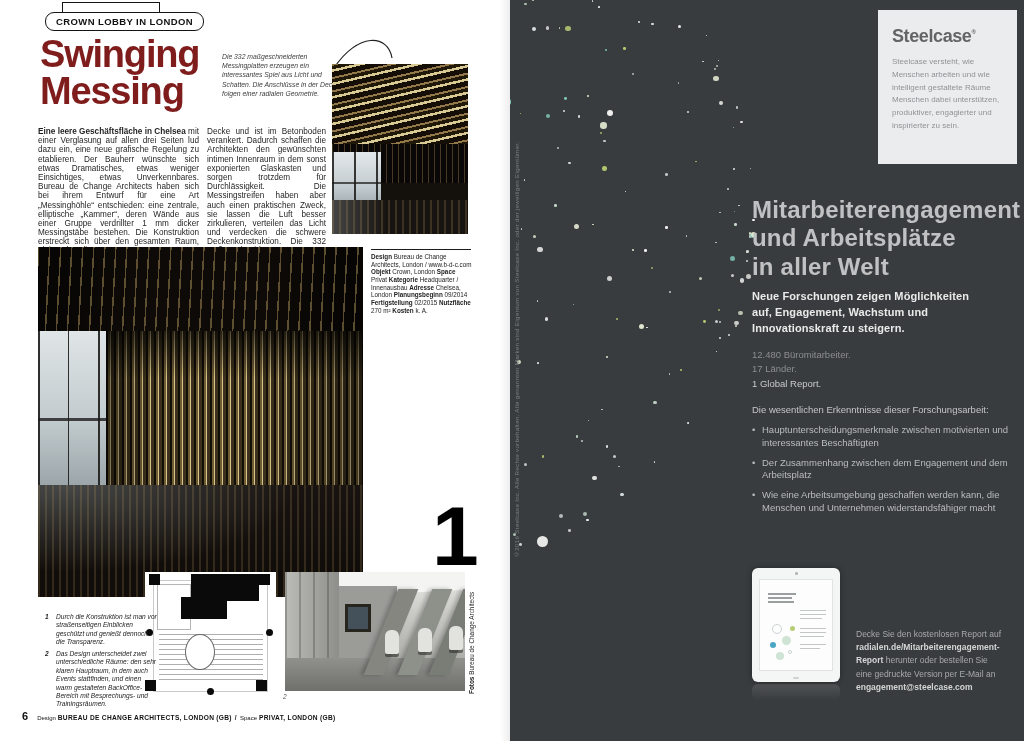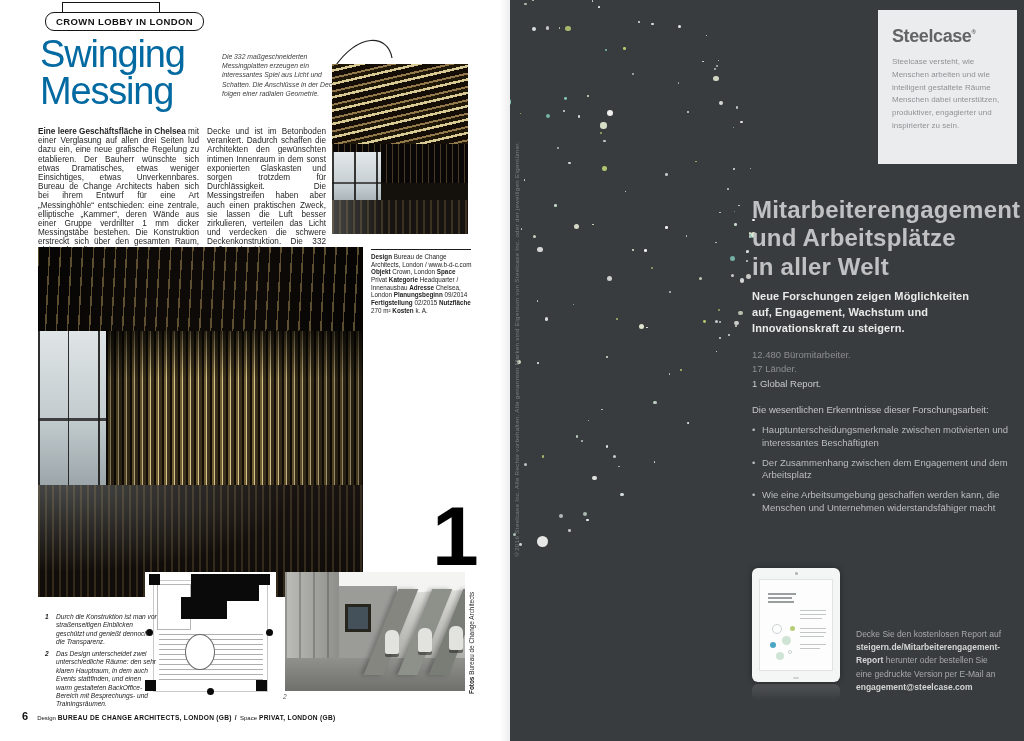--- a/index.html
+++ b/index.html
@@ -6,21 +6,21 @@
   html,body{width:1024px;height:741px}
   body{font-family:"Liberation Sans","DejaVu Sans",sans-serif;background:#fff}
   .spread{position:relative;width:1024px;height:741px;display:flex;overflow:hidden}
   .page-left{position:relative;width:510px;height:741px;background:#ffffff;overflow:hidden}
   .page-right{position:relative;width:514px;height:741px;background:#393c3e;overflow:hidden}
   .gutter{position:absolute;right:0;top:0;width:10px;height:741px;background:linear-gradient(90deg,rgba(0,0,0,0),rgba(0,0,0,.07));z-index:5}
 
   
   .sign-post{position:absolute;left:62px;top:2px;width:98px;height:11px;border-top:1.5px solid #141414;border-left:1.5px solid #141414;border-right:1.5px solid #141414}
   .tag{position:absolute;left:45px;top:12px;padding:3px 10px 3px 10px;border:1.6px solid #141414;border-radius:9px;font-size:9.5px;font-weight:700;letter-spacing:.4px;color:#111;background:#fff;white-space:nowrap}
-  .title{position:absolute;left:40px;top:36px;font-size:38px;font-weight:400;letter-spacing:-1.2px;line-height:.98;color:#0369a1}
+  .title{position:absolute;left:40px;top:36px;font-size:38px;font-weight:700;letter-spacing:-1.2px;line-height:.98;color:#7f1d1d}
   .caption{position:absolute;left:222px;top:52px;width:124px;font-size:6.8px;font-style:italic;line-height:1.35;color:#3c3c3c}
   .callout{position:absolute;left:330px;top:30px;width:70px;height:42px}
   .bodycol{position:absolute;top:127px;font-size:8.2px;line-height:1.12;text-align:justify;color:#1f1f1f}
   .col1{left:38px;width:161px}
   .col2{left:207px;width:119px}
   .bodycol b{font-weight:700}
   .author{font-style:italic}
 
   .photo{position:absolute;overflow:hidden;background:#14110c}
   .photo-top{left:332px;top:64px;width:136px;height:170px}
@@ -393,19 +393,19 @@
         <div class="mdot" style="left:10px;top:62px;width:6px;height:6px;background:#4aa6c4"></div>
         <div class="mdot" style="left:16px;top:72px;width:8px;height:8px;background:#cfe4d4"></div>
         <div class="mdot" style="left:28px;top:70px;width:4px;height:4px;border:1px solid #ccd3d3"></div>
       </div>
       <div class="home"></div>
     </div>
     <div class="reflection"></div>
 
     <div class="download">
       <div>Decke Sie den kostenlosen Report auf</div>
-      <div><b>steigern.de/Mitarbeiterengagement-</b></div>
+      <div><b>radialen.de/Mitarbeiterengagement-</b></div>
       <div><b>Report</b><span> herunter oder bestellen Sie</span></div>
       <div>eine gedruckte Version per E-Mail an</div>
       <div><b>engagement@steelcase.com</b></div>
     </div>
   </div>
 </div>
 
 </body></html>

